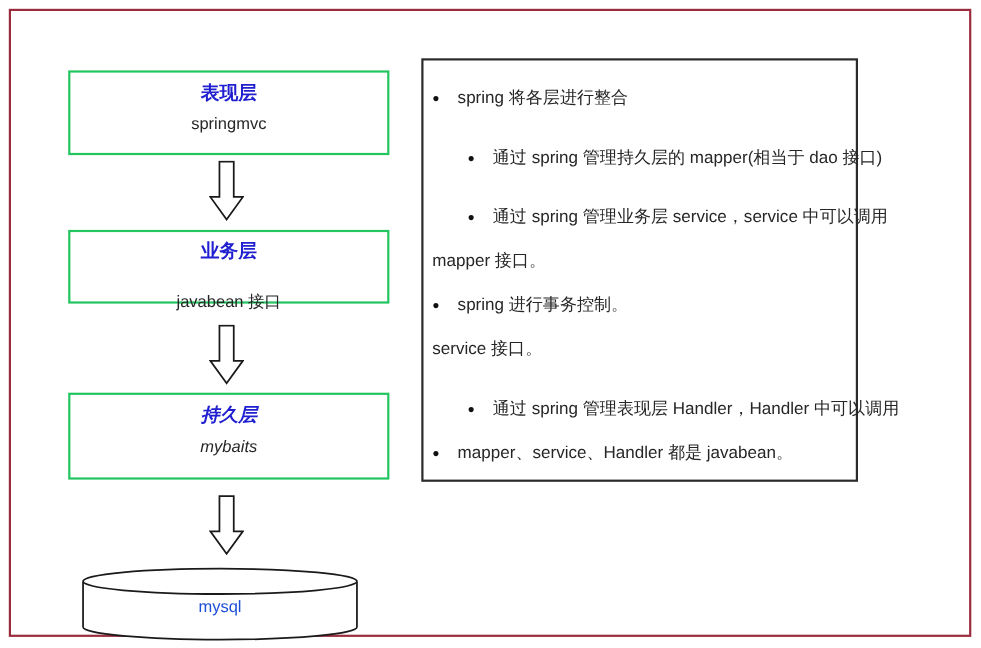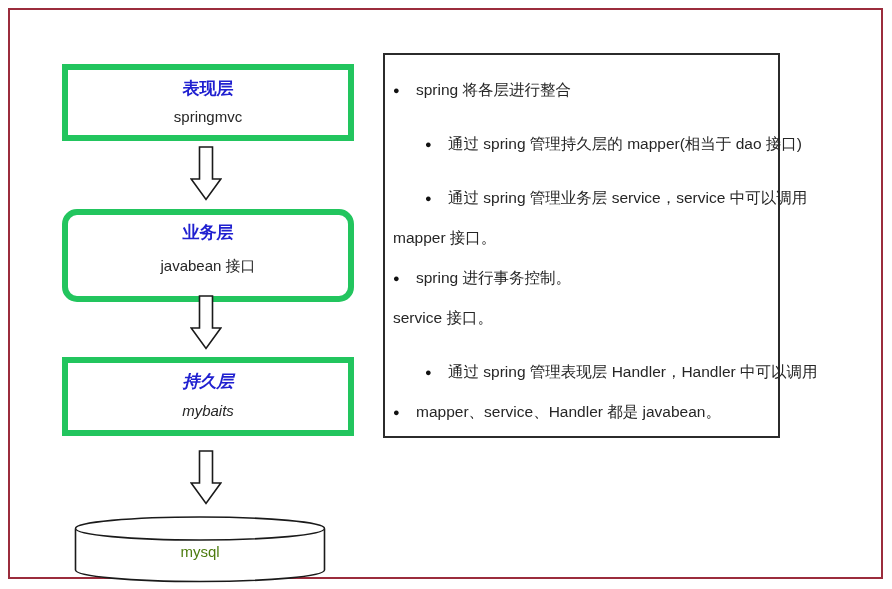--- a/index.html
+++ b/index.html
@@ -14,42 +14,42 @@
   }
   .frame {
     position: absolute;
     left: 8px; top: 8px; width: 875px; height: 571px;
     border: 2px solid #9B2C3C;
     background: #ffffff;
   }
   .flow-box {
     position: absolute;
     left: 52px; width: 292px;
-    border: 6px solid #22c55e;
+    border: 2px solid #22c55e;
     background: #ffffff;
     display: flex; flex-direction: column;
     align-items: center; justify-content: flex-start;
   }
   .box-1 { top: 54px;  height: 77px; padding-top: 8px;  gap: 7px;  }
-  .box-2 { top: 199px; height: 93px; padding-top: 7px;  gap: 12px; border-radius: 15px; }
+  .box-2 { top: 199px; height: 67px; padding-top: 7px;  gap: 25px; }
   .box-3 { top: 347px; height: 79px; padding-top: 8px;  gap: 8px; font-style: italic;  }
   .box-title {
     color: #2020D0; font-weight: bold; font-size: 17px; line-height: 22px;
   }
   .box-subtitle {
     color: #262626; font-size: 15px; line-height: 20px; text-align: center;
   }
   .down-arrow { position: absolute; left: 180px; width: 32px; height: 55px; }
   .arrow-1 { top: 136px; }
   .arrow-2 { top: 285px; }
   .arrow-3 { top: 440px; }
   .cylinder-wrap { position: absolute; left: 64px; top: 505px; width: 252px; height: 68px; }
   .cylinder-label {
     position: absolute; left: 0; top: 28px; width: 252px;
-    text-align: center; font-size: 15px; color: #4d7c0f;
+    text-align: center; font-size: 15px; color: #1d4ed8;
   }
   .notes-panel {
     position: absolute;
     left: 373px; top: 43px; width: 397px; height: 385px;
     border: 2px solid #2b2b2b;
     background: #ffffff;
     padding: 15px 14px 0 8px;
   }
   .note-line {
     margin: 0; padding: 0;

